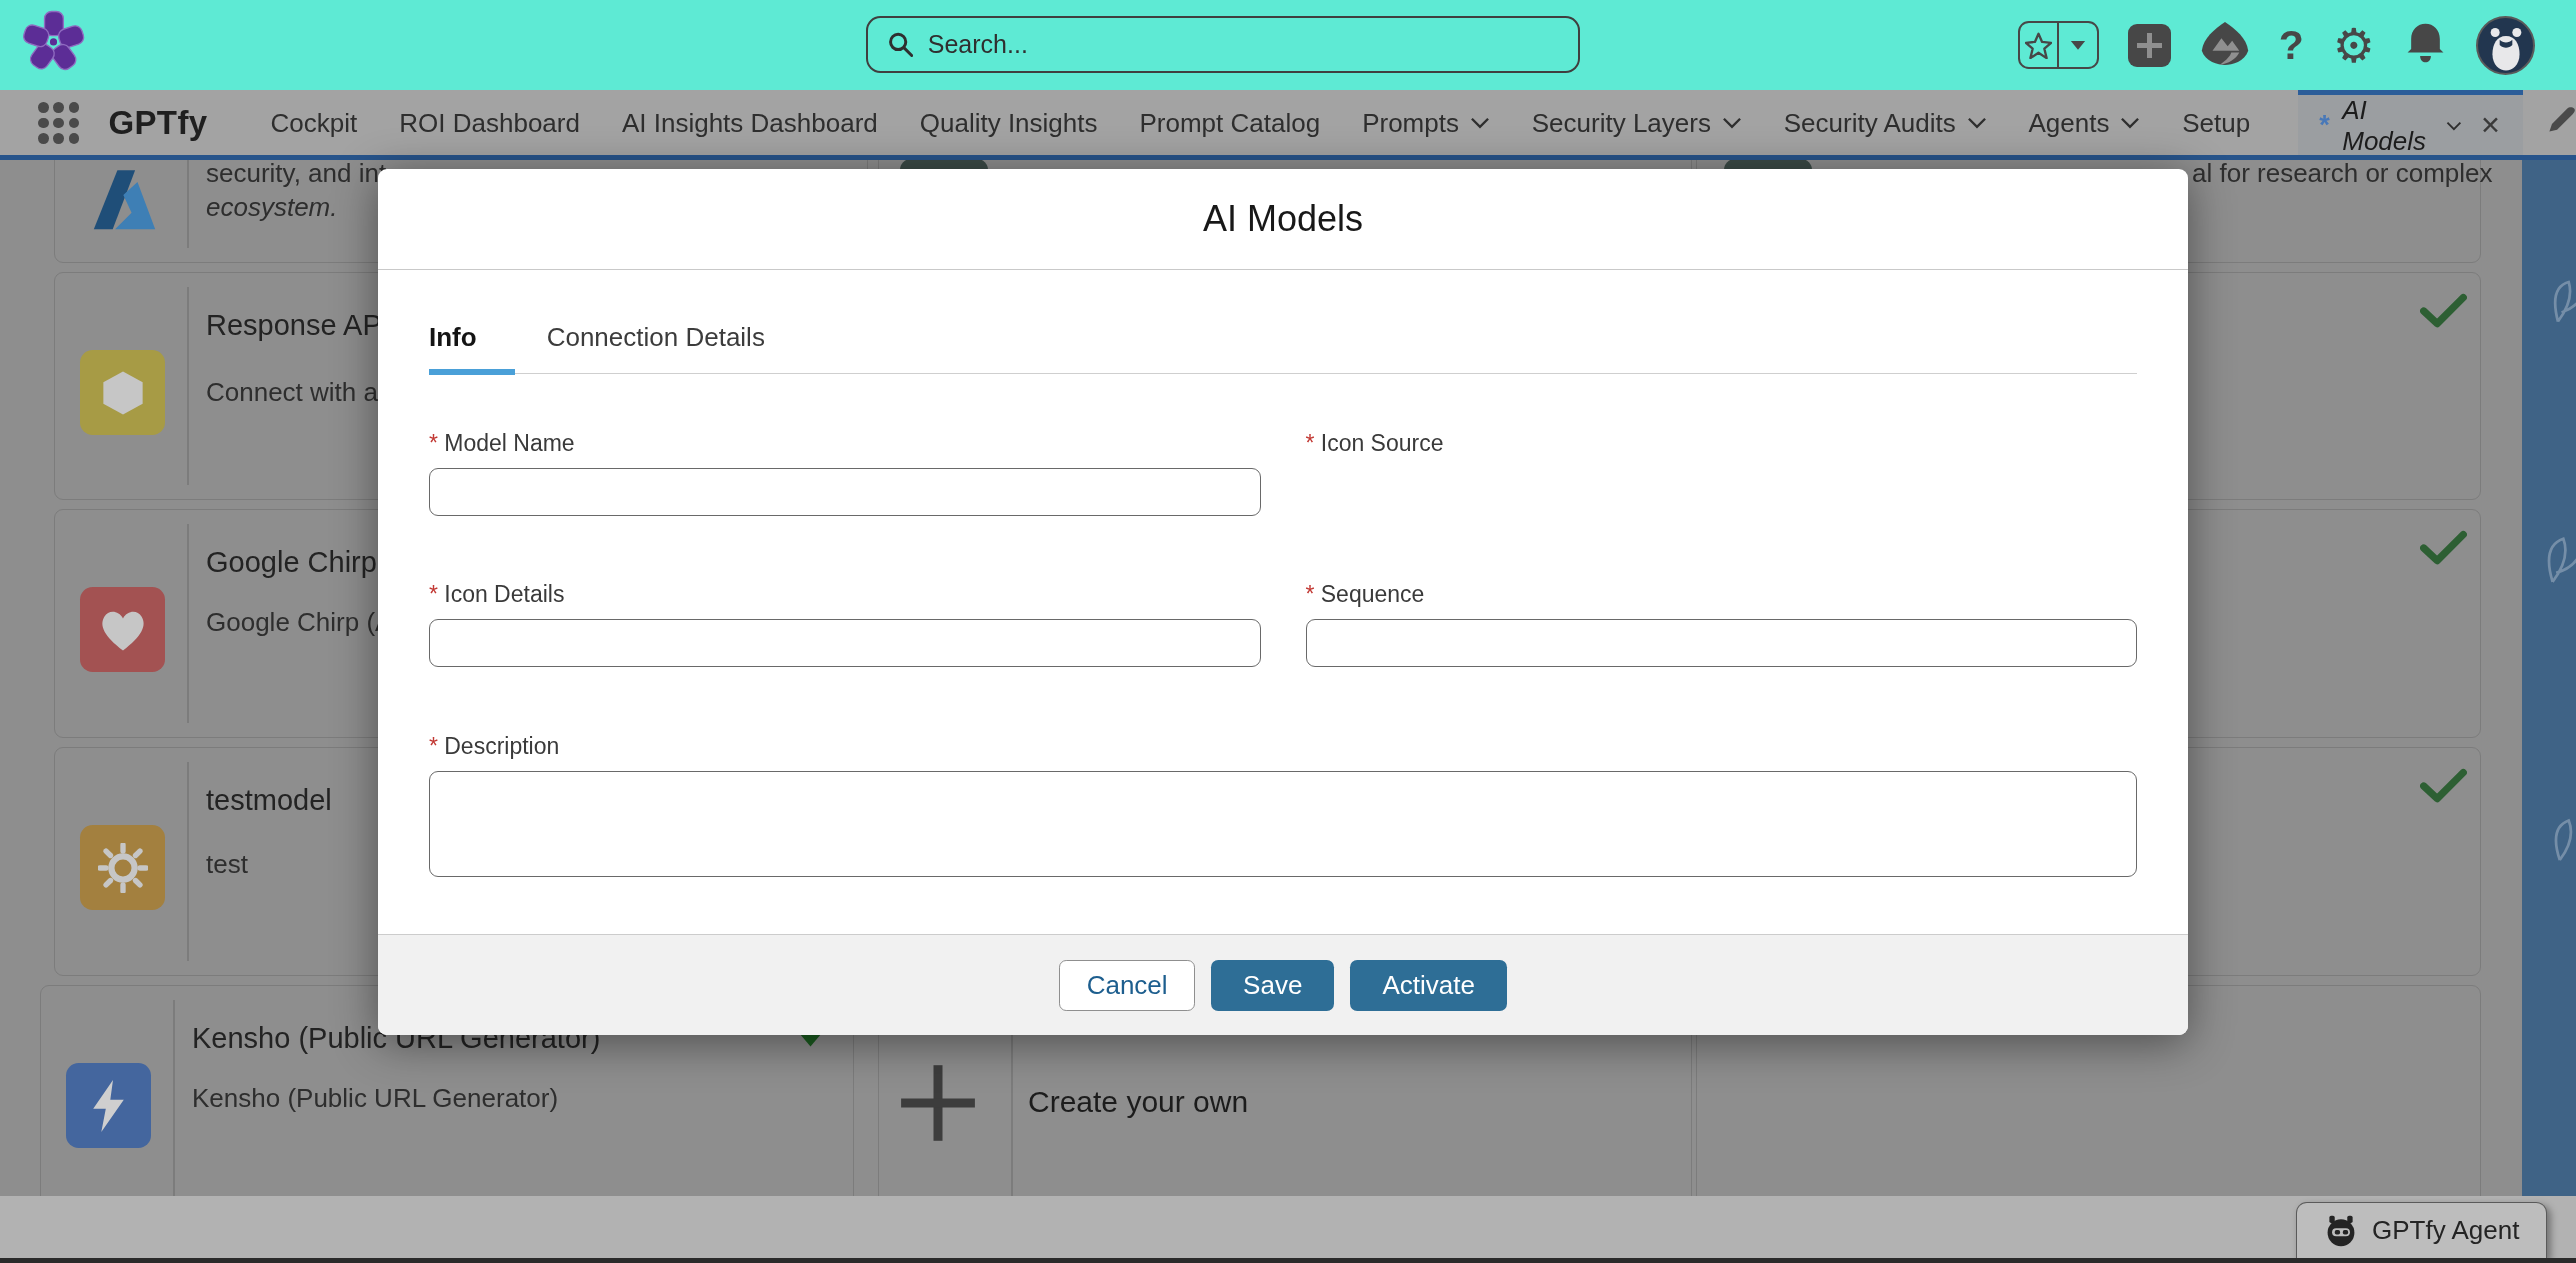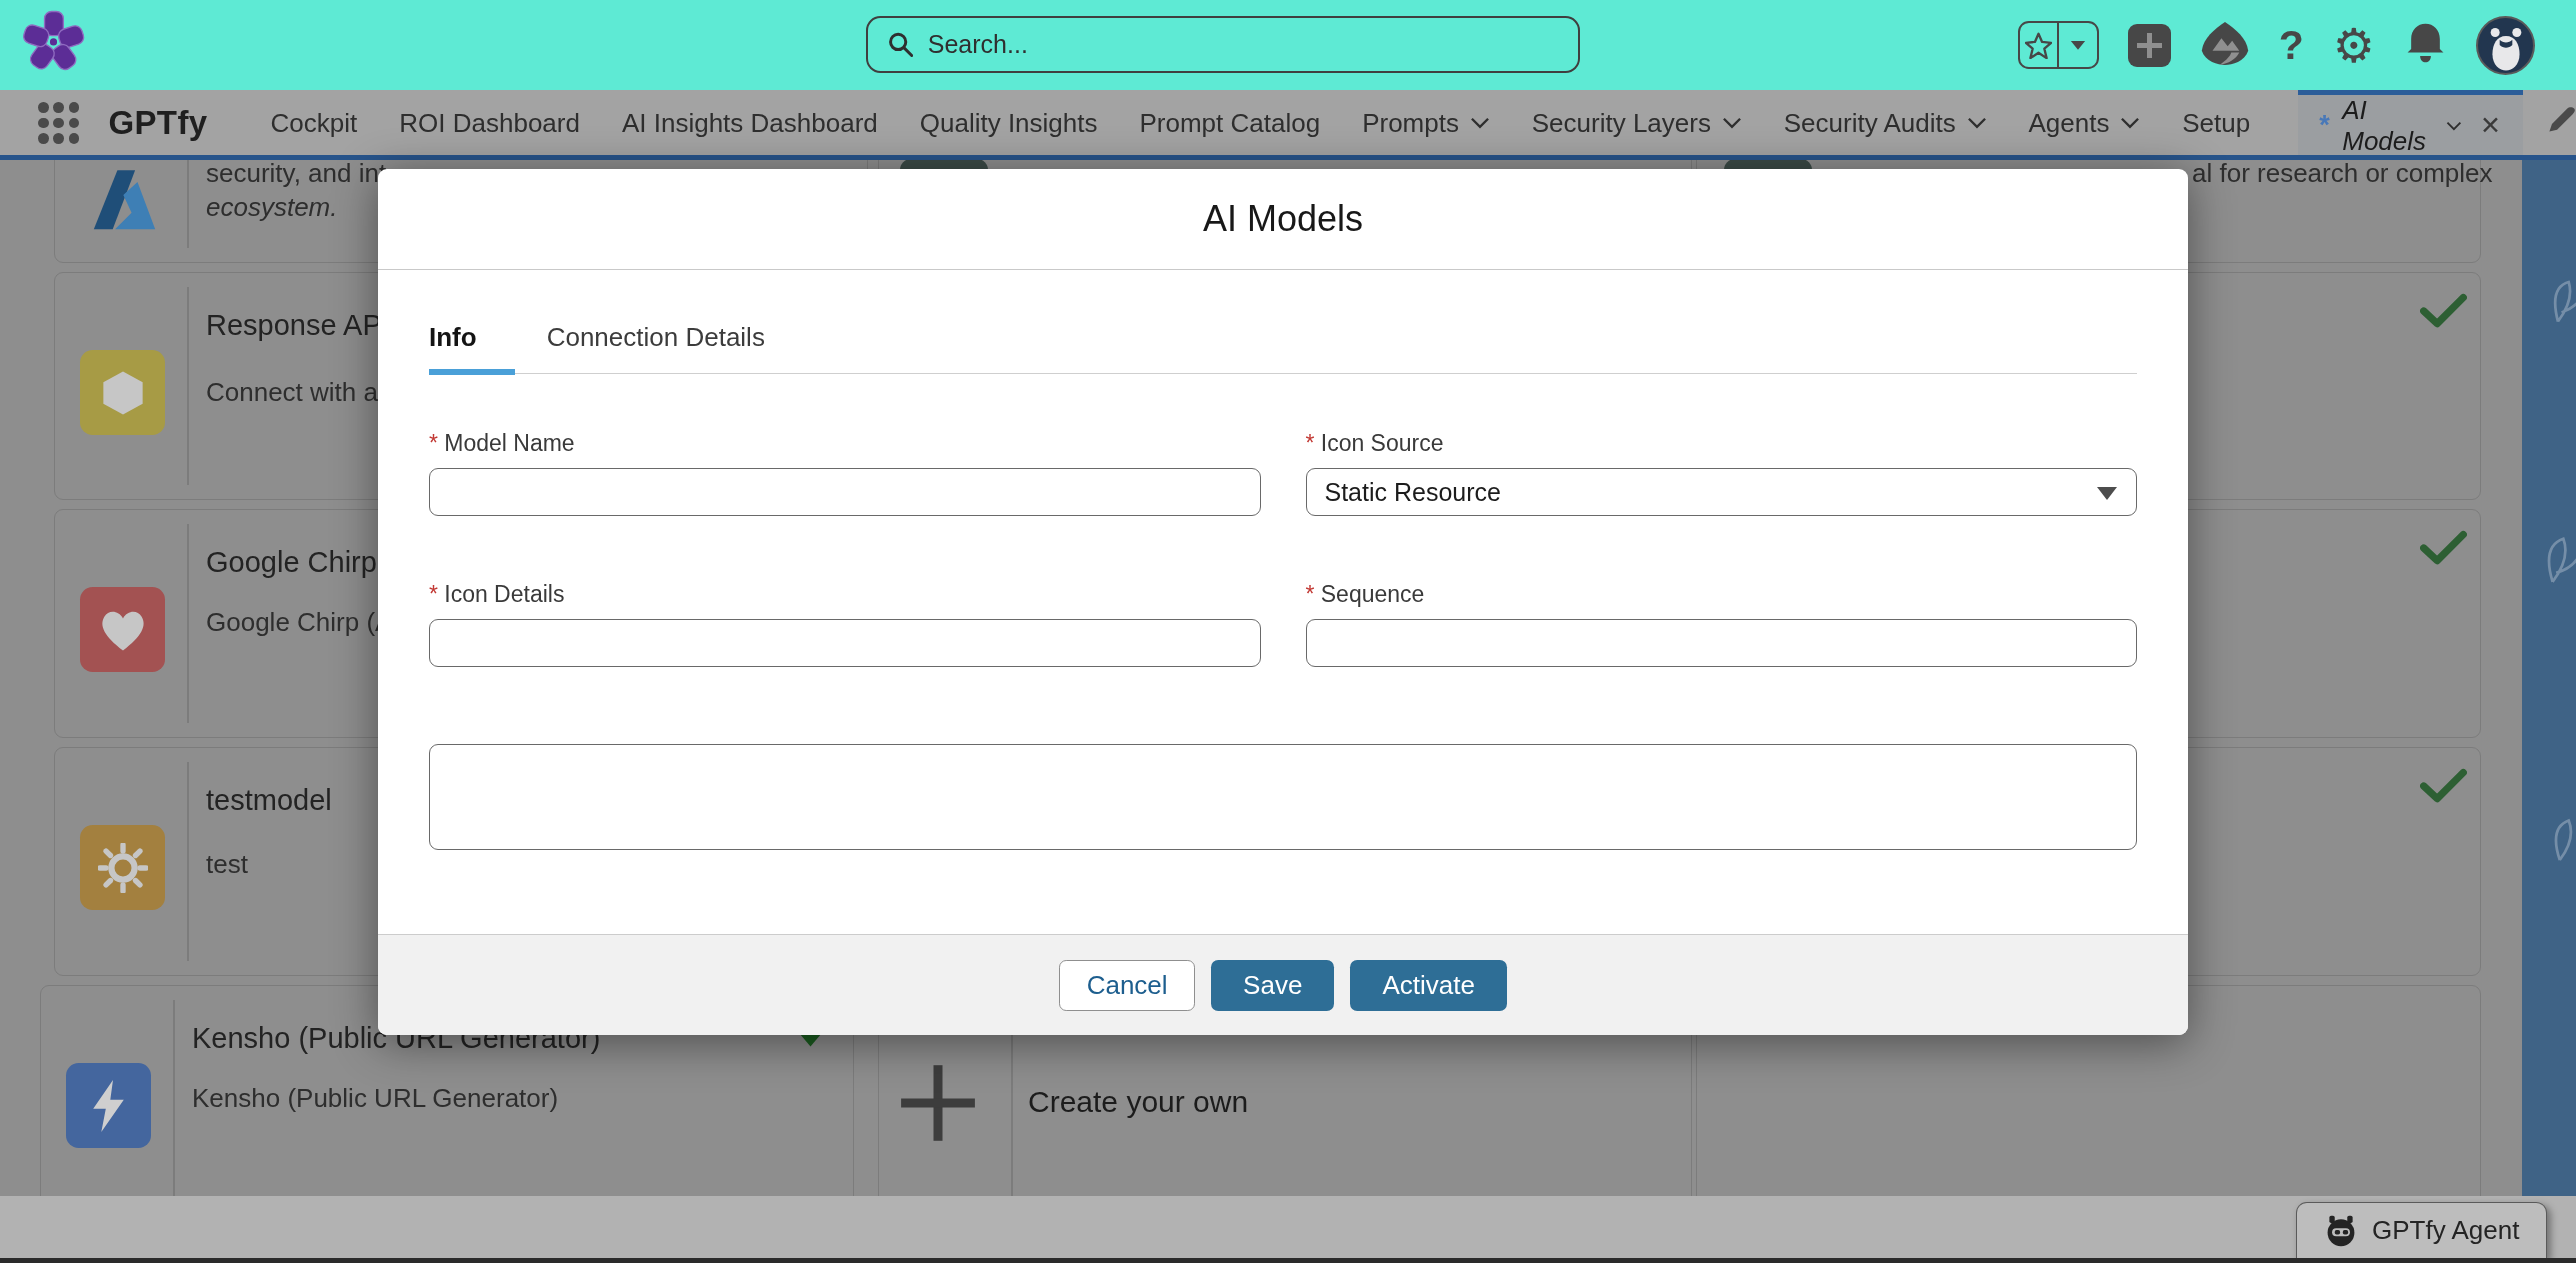--- a/index.html
+++ b/index.html
@@ -395,45 +395,42 @@
       <div>
         <div class="fld-label">
           <span class="req">*</span><span>Model Name</span>
         </div>
         <input class="fld-input" type="text" value="" style="">
       </div>
       <div>
         <div class="fld-label">
           <span class="req">*</span><span>Icon Source</span>
         </div>
-        <div class="sel-wrap">
-          <div class="sel-box">
-            <span>Static Resource</span>
-          </div>
-          <div class="sel-tri"></div>
-        </div>
       </div>
     </div>
 
     <div class="form-grid row2">
       <div>
         <div class="fld-label">
           <span class="req">*</span><span>Icon Details</span>
         </div>
         <input class="fld-input" type="text" value="" style="">
       </div>
       <div>
         <div class="fld-label">
           <span class="req">*</span><span>Sequence</span>
         </div>
         <input class="fld-input" type="text" value="" style="">
       </div>
     </div>
 
     <div class="desc-block">
+      <div class="fld-label">
+        <span class="req">*</span><span>Description</span>
+      </div>
       <textarea class="fld-textarea" style=""></textarea>
     </div>
   </div>
 
   <div class="m-footer">
     <button class="btn btn-cancel">Cancel</button>
     <button class="btn btn-solid">Save</button>
     <button class="btn btn-solid">Activate</button>
   </div>
 </div>

